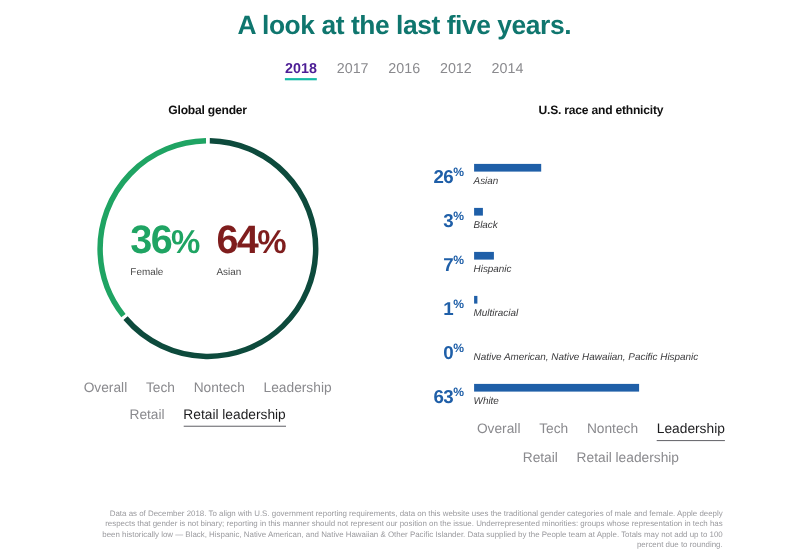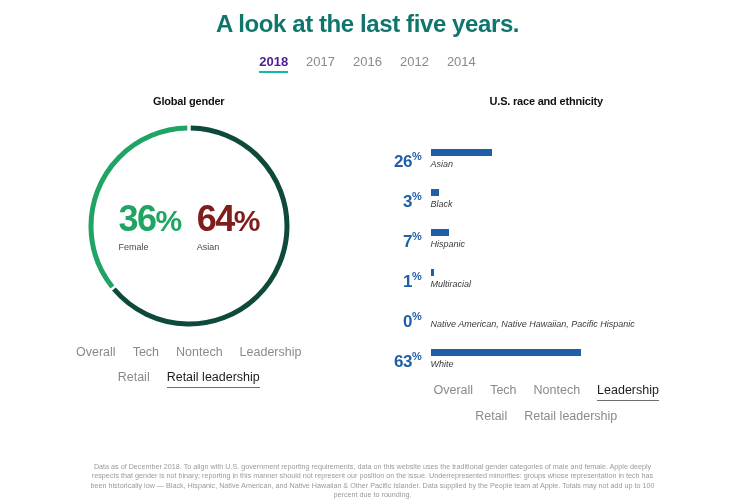--- a/index.html
+++ b/index.html
@@ -141,21 +141,21 @@
 
   
   .footnote {
     position: absolute;
     left: 88px;
     right: 78px;
     bottom: 12px;
     font-size: 7.2px;
     line-height: 9.6px;
     color: #9a9a9e;
-    text-align: center;
+    text-align: right;
   }
 </style>
 </head>
 <body>
 
 <div class="page">
 
   <h1 class="title">A look at the last five years.</h1>
 
   <div class="years">

